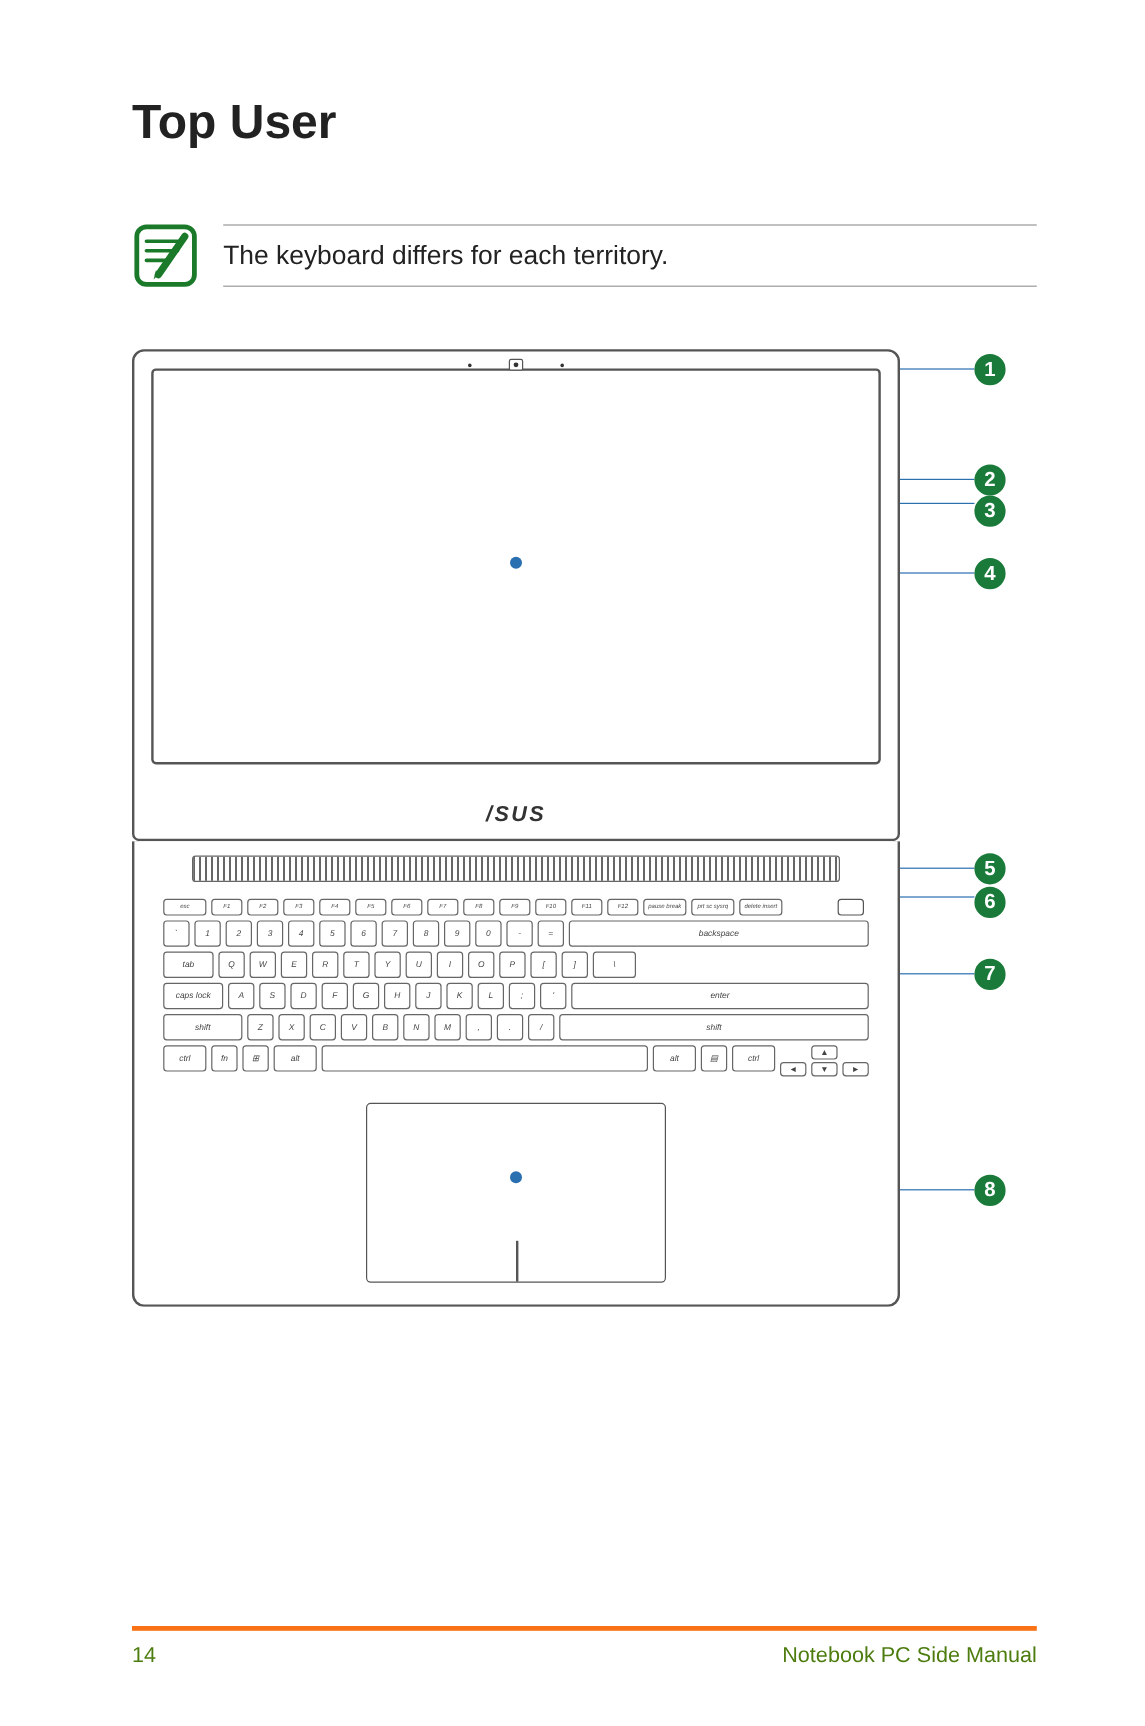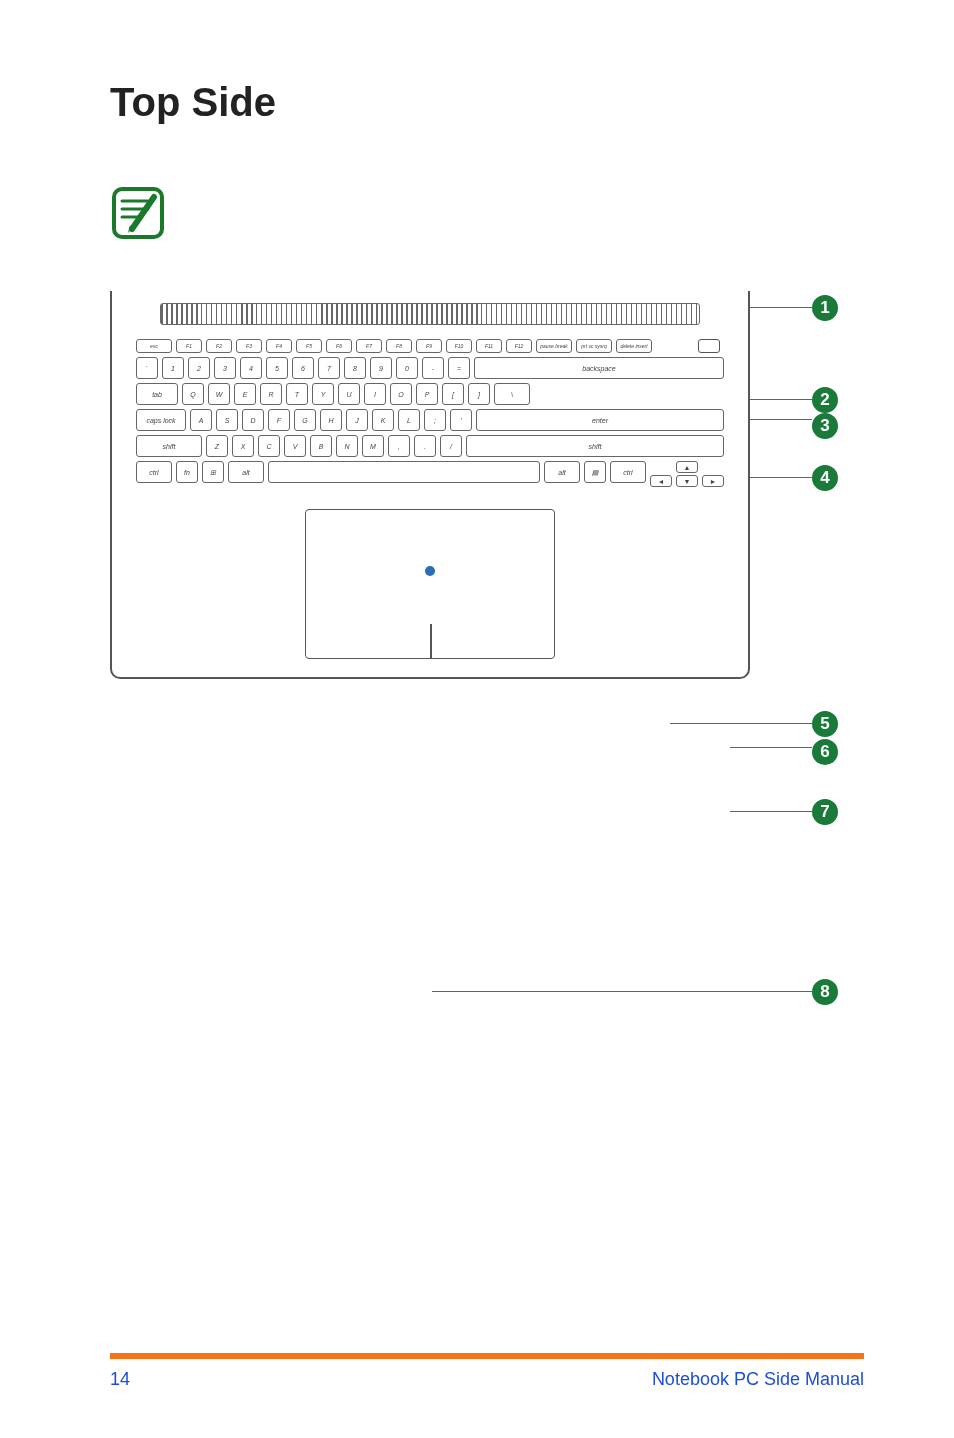--- a/index.html
+++ b/index.html
@@ -197,45 +197,46 @@
     .leader {
       position: absolute;
       border-top: 1.5px solid #2a6fb0;
       height: 0;
     }
     .footer {
       position: absolute;
       bottom: 48px;
       left: 110px;
       right: 90px;
-      border-top: 6px solid #f97316;
+      border-top: 4px solid #f97316;
       padding-top: 10px;
       display: flex;
       justify-content: space-between;
       font-size: 18px;
-      color: #1d4ed8;
+      color: #4d7c0f;
     }
     .arrow-cluster { display:flex; gap:4px; align-items:flex-end; }
     .arrow-col { display:flex; flex-direction:column; gap:2px; }
     .key.half { height: 12px; min-width: 22px; font-size: 7px; }
   </style>
 </head>
 <body>
 
-<h1 class="title">Top Side</h1>
+<h1 class="title">Top User</h1>
 
 <div class="note-row">
   <div class="note-icon">
     <svg viewBox="0 0 56 56">
       <rect x="4" y="4" width="48" height="48" rx="8" fill="none" stroke="#1a7a2a" stroke-width="4"></rect>
       <path d="M12 16 L38 16 M12 24 L38 24 M12 32 L30 32" stroke="#1a7a2a" stroke-width="3" stroke-linecap="round"></path>
       <path d="M44 12 L22 44" stroke="#1a7a2a" stroke-width="6" stroke-linecap="round"></path>
       <path d="M22 44 L18 48 L20 40 Z" fill="#1a7a2a"></path>
     </svg>
   </div>
+  <div class="note-text-wrap">The keyboard differs for each territory.</div>
 </div>
 
 <div class="diagram-container">
 
   <div class="leader" style="top:16px; left:322px; width:380px;"></div>
   <div class="leader" style="top:108px; left:322px; width:380px;"></div>
   <div class="leader" style="top:128px; left:322px; width:380px;"></div>
   <div class="leader" style="top:186px; left:322px; width:380px;"></div>
   <div class="leader" style="top:432px; left:560px; width:142px;"></div>
   <div class="leader" style="top:456px; left:620px; width:82px;"></div>
@@ -248,20 +249,31 @@
   <div class="callout" style="top:4px; left:702px;">1</div>
   <div class="callout" style="top:96px; left:702px;">2</div>
   <div class="callout" style="top:122px; left:702px;">3</div>
   <div class="callout" style="top:174px; left:702px;">4</div>
   <div class="callout" style="top:420px; left:702px;">5</div>
   <div class="callout" style="top:448px; left:702px;">6</div>
   <div class="callout" style="top:508px; left:702px;">7</div>
   <div class="callout" style="top:688px; left:702px;">8</div>
 
   <div class="laptop">
+    <div class="lid">
+      <div class="screen-outer">
+        <div class="camera">
+            <div class="camera-dot"></div>
+          </div>
+        <div class="mic-dot-left"></div>
+        <div class="mic-dot-right"></div>
+        <div class="center-dot"></div>
+      </div>
+      <div class="asus-logo">/SUS</div>
+    </div>
 
     <div class="base">
       <div class="hinge-bar"></div>
       <div class="kb-area">
         <div class="pwr-btn"></div>
 
         <div class="kb-row">
           <div class="key fn wide1">esc</div>
           <div class="key fn">F1</div>
           <div class="key fn">F2</div>

